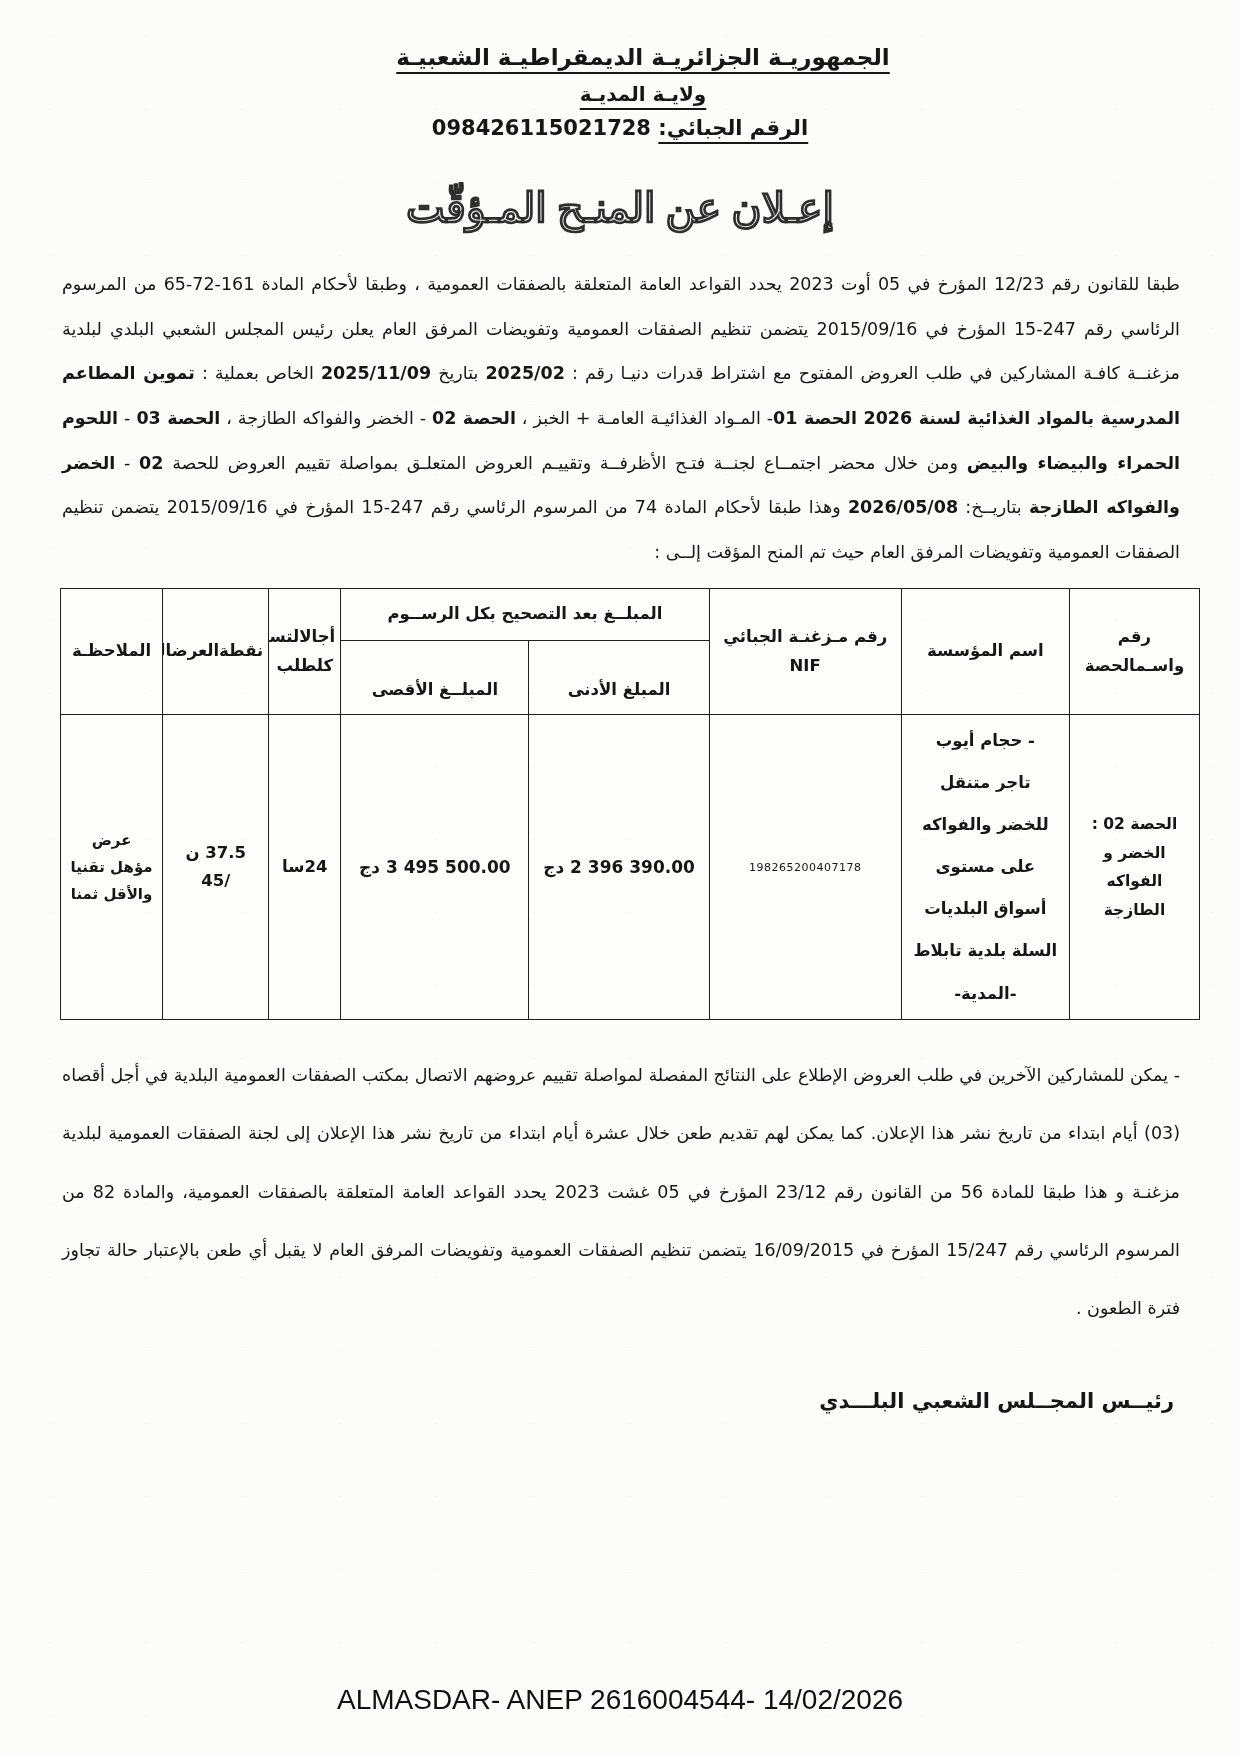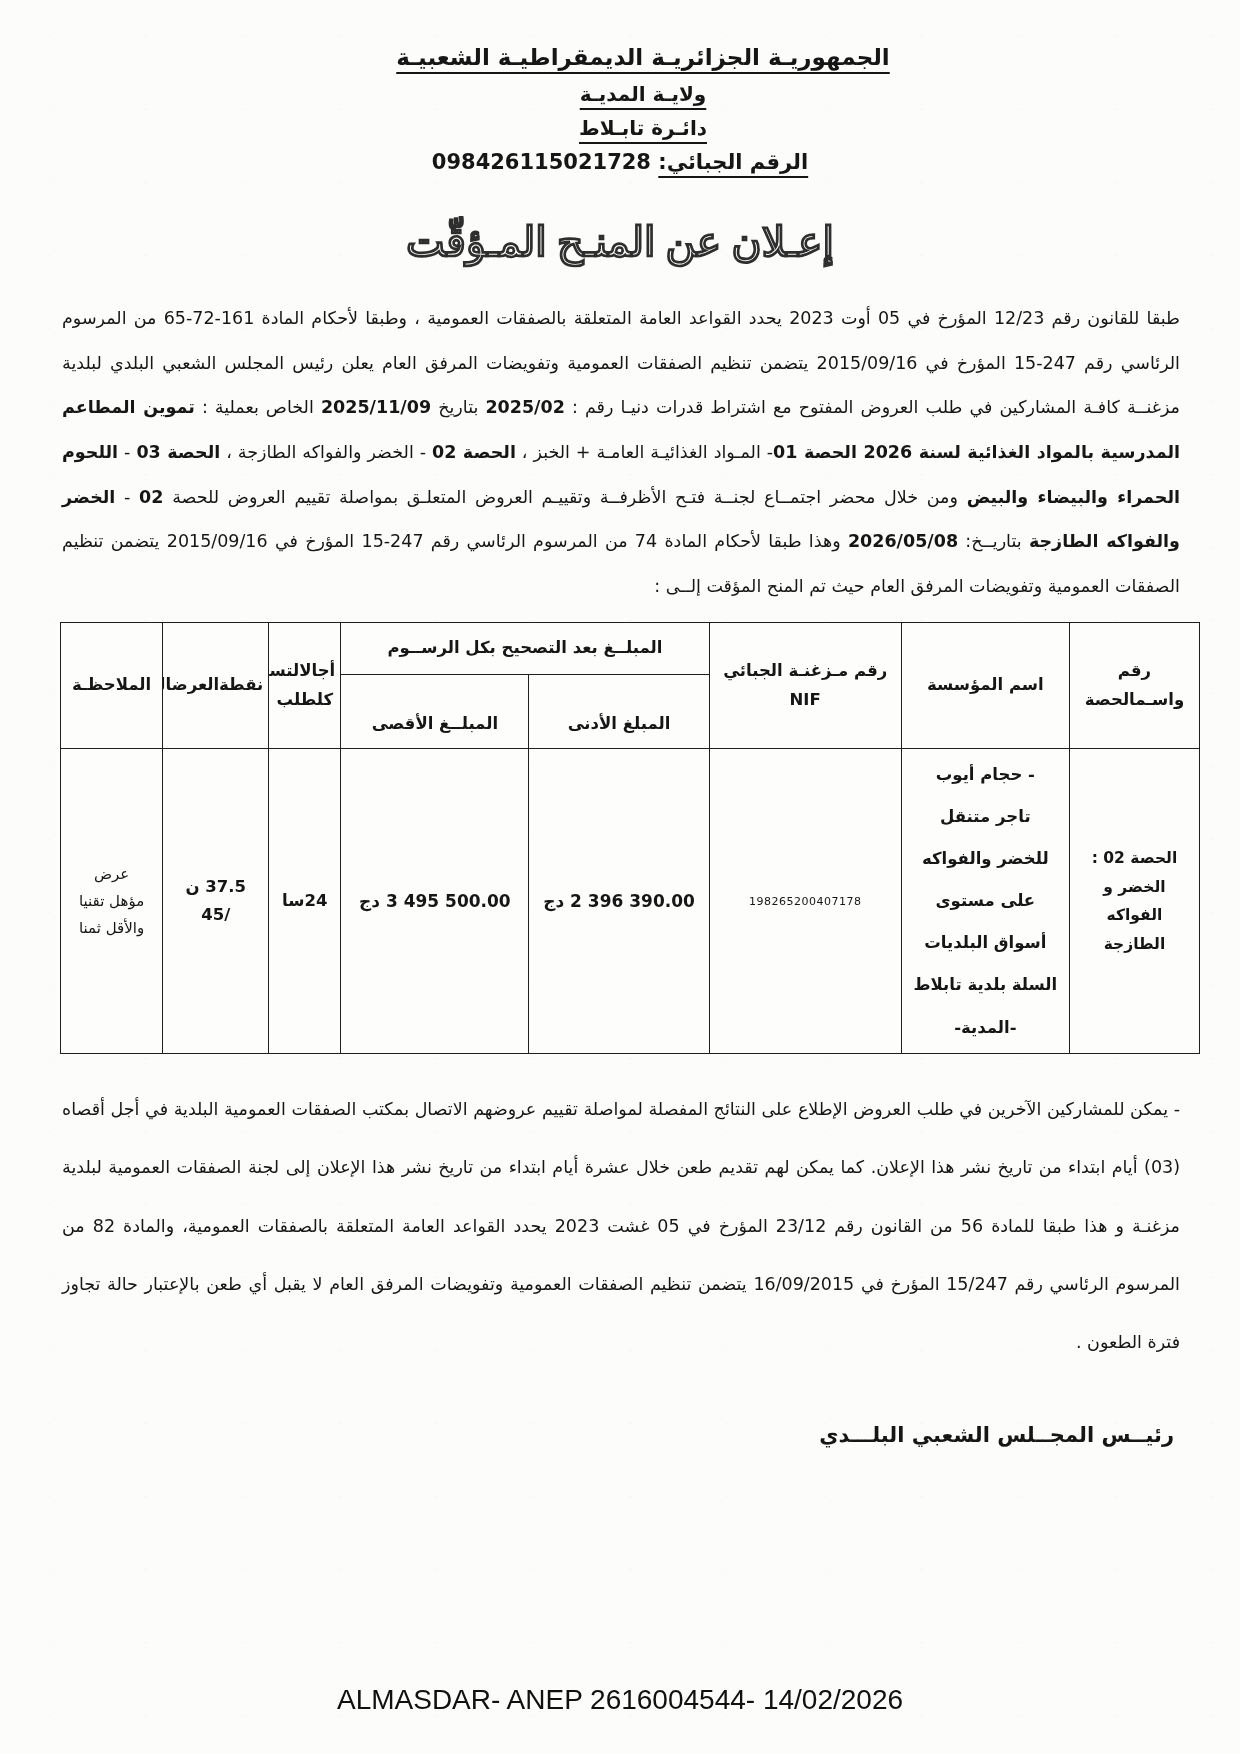--- a/index.html
+++ b/index.html
@@ -66,21 +66,21 @@
     overflow:hidden;
   }
   table.award th{font-weight:700;font-size:16.5px;line-height:1.75;}
   .th-sub{vertical-align:bottom !important;padding-bottom:10px !important;}
   .row-tall{height:305px;}
   .hdr-row1{height:52px;}
   .hdr-row2{height:74px;}
   td .ln{display:block;}
   .cell-company{font-weight:700;font-size:16.5px;line-height:2.55;}
   .cell-lot{font-weight:700;font-size:15.5px;line-height:1.85;}
-  .cell-note{font-weight:400;font-size:15px;line-height:1.8;}
+  .cell-note{font-weight:700;font-size:15px;line-height:1.8;}
   .cell-nif{font-size:11px;letter-spacing:0.5px;}
   .cell-amt{font-weight:700;font-size:17px;white-space:nowrap;}
   .cell-delivery,.cell-score{font-weight:700;font-size:16.5px;line-height:1.7;}
   .sig-block{
     margin-top:40px;
     margin-right:66px;
     width:fit-content;
     font-weight:700;
     font-size:21px;
     line-height:2.3;
@@ -96,21 +96,20 @@
   }
 </style>
 </head>
 <body>
 
 <div class="page">
 
   <div class="hdr">
     <div class="hdr-line hdr-l1"><span class="ul">الجمهوريـة الجزائريـة الديمقراطيـة الشعبيـة</span></div>
     <div class="hdr-line hdr-sub"><span class="ul">ولايـة المديـة</span></div>
-    <div class="hdr-line hdr-sub"><span class="ul">دائـرة تابـلاط</span></div>
     <div class="tax">
       <span class="ul">الرقم الجبائي:</span>
       <span dir="ltr">098426115021728</span>
     </div>
   </div>
 
   <div class="doc-title">إعـلان عن المنـح المـؤقّت</div>
 
   <p class="para"><span>طبقا للقانون رقم 12/23 المؤرخ في 05 أوت 2023 يحدد القواعد العامة المتعلقة بالصفقات العمومية ، وطبقا لأحكام المادة 161-72-65 من المرسوم الرئاسي رقم 247-15 المؤرخ في 2015/09/16 يتضمن تنظيم الصفقات العمومية وتفويضات المرفق العام يعلن رئيس المجلس الشعبي البلدي لبلدية مزغنــة كافـة المشاركين في طلب العروض المفتوح مع اشتراط قدرات دنيـا رقم : </span><span class="b">2025/02</span><span> بتاريخ </span><span class="b">2025/11/09</span><span> الخاص بعملية : </span><span class="b">تموين المطاعم المدرسية بالمواد الغذائية لسنة 2026 </span><span class="b u">الحصة 01</span><span>- المـواد الغذائيـة العامـة + الخبز ، </span><span class="b u">الحصة 02</span><span> - الخضر والفواكه الطازجة ، </span><span class="b u">الحصة 03</span><span> - </span><span class="b">اللحوم الحمراء والبيضاء والبيض</span><span> ومن خلال محضر اجتمــاع لجنــة فتـح الأظرفــة وتقييـم العروض المتعلـق بمواصلة تقييم العروض للحصة </span><span class="b u">02</span><span> - </span><span class="b">الخضر والفواكه الطازجة</span><span> بتاريــخ: </span><span class="b">2026/05/08</span><span> وهذا طبقا لأحكام المادة 74 من المرسوم الرئاسي رقم 247-15 المؤرخ في 2015/09/16 يتضمن تنظيم الصفقات العمومية وتفويضات المرفق العام حيث تم المنح المؤقت إلــى :</span></p>
 

